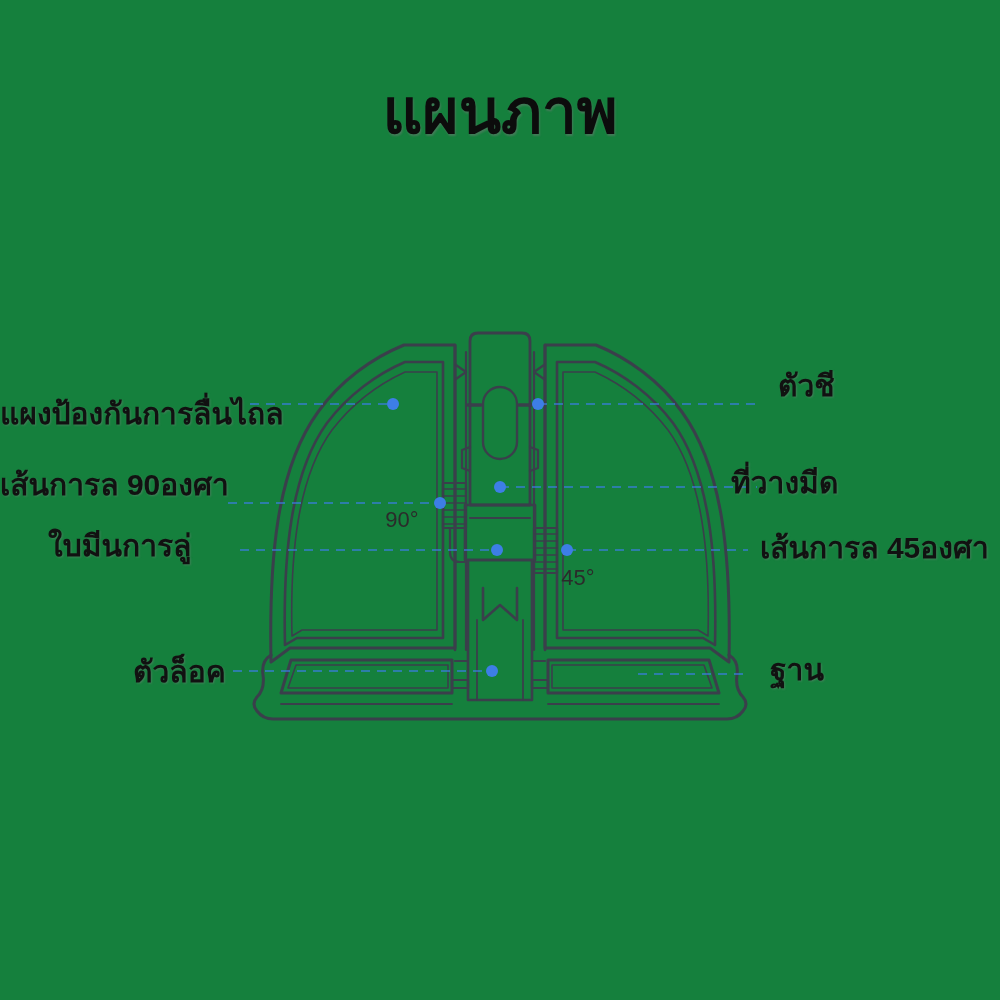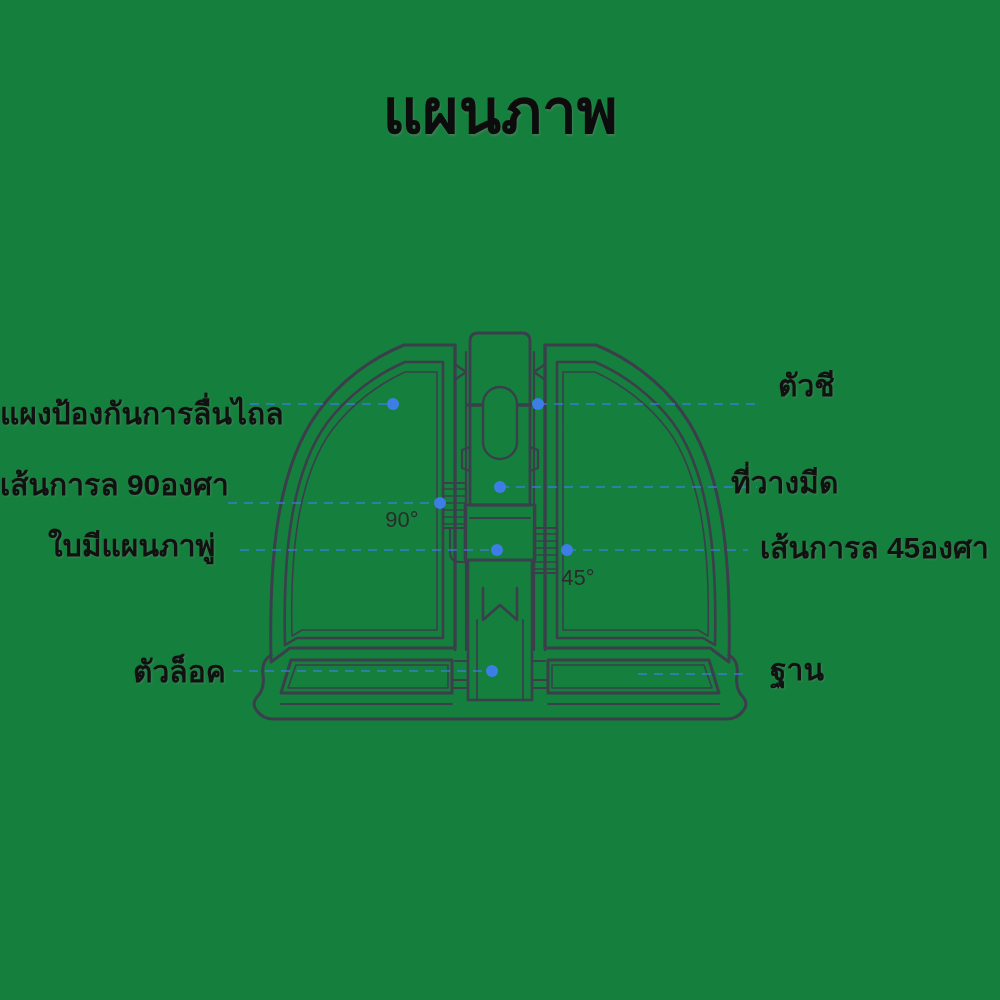--- a/index.html
+++ b/index.html
@@ -208,21 +208,21 @@
         <circle cx="500" cy="487" r="6" fill="#3d7ee6"></circle>
         <line x1="567" y1="550" x2="748" y2="550" stroke="#3d7ee6" stroke-width="1.6" stroke-dasharray="9 7" opacity="0.85"></line>
         <circle cx="567" cy="550" r="6" fill="#3d7ee6"></circle>
         <line x1="638" y1="674" x2="750" y2="674" stroke="#3d7ee6" stroke-width="1.6" stroke-dasharray="9 7" opacity="0.85"></line>
       </g>
   </svg>
 
   <div id="callout-labels">
       <div class="callout-label left-side" style="left: 0px; top: 380px; margin-top: 19px;">แผงป้องกันการลื่นไถล</div>
       <div class="callout-label left-side" style="left: 0px; top: 470px;">เส้นการล 90องศา</div>
-      <div class="callout-label left-side" style="left: 48px; top: 531px;">ใบมีแผนภาพู่</div>
+      <div class="callout-label left-side" style="left: 48px; top: 531px;">ใบมีนการลู่</div>
       <div class="callout-label left-side" style="left: 133px; top: 659px; font-family: Liberation Mono, monospace;">ตัวล็อค</div>
       <div class="callout-label right-side" style="left: 778px; top: 371px;">ตัวชี</div>
       <div class="callout-label right-side" style="left: 731px; top: 468px;">ที่วางมีด</div>
       <div class="callout-label right-side" style="left: 760px; top: 533px;">เส้นการล 45องศา</div>
       <div class="callout-label right-side" style="left: 770px; top: 655px;">ฐาน</div>
     </div>
 
 </div>
 
 </body></html>

